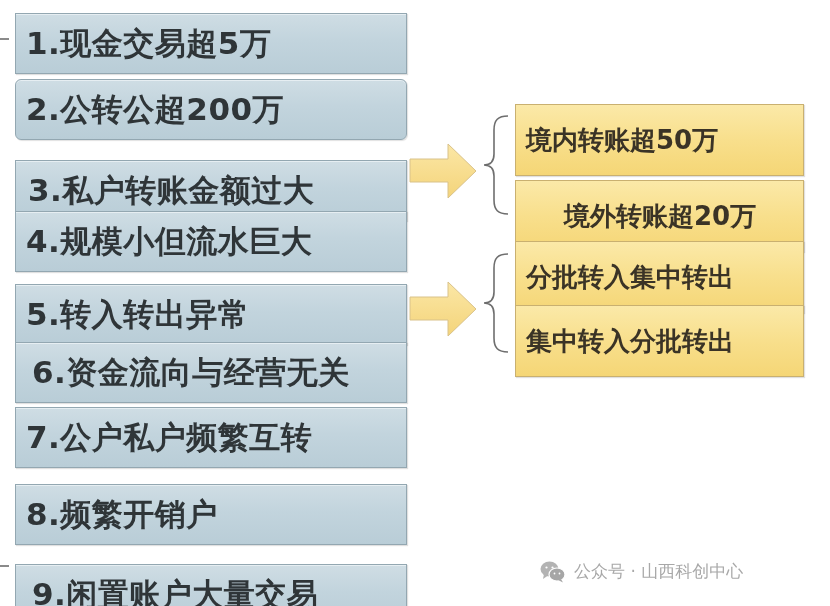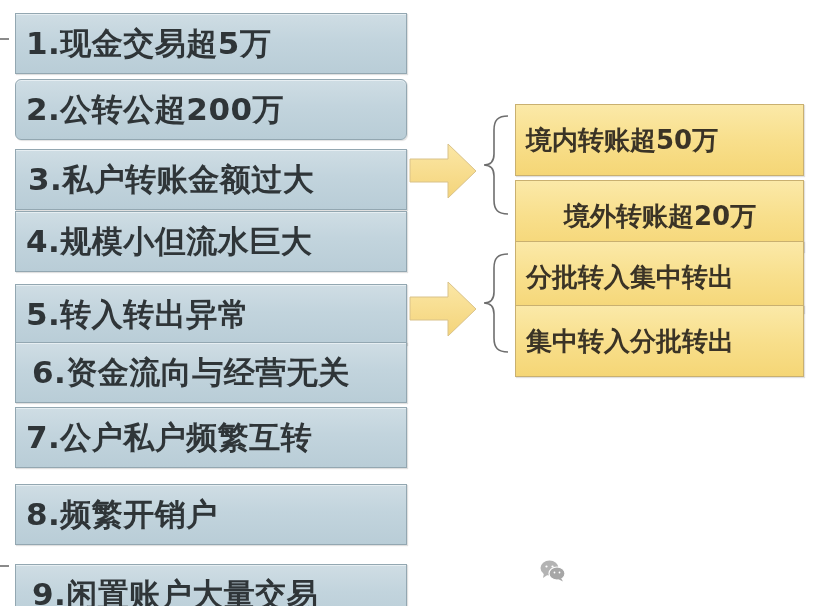--- a/index.html
+++ b/index.html
@@ -28,21 +28,21 @@
 
 <div class="stub" style="top:38px;"></div>
 <div class="stub" style="top:565px;"></div>
 
 <div class="item" style="top:13px;">
     <span>1.现金交易超5万</span>
   </div>
 <div class="item" style="top:79px;border-radius:6px;">
     <span>2.公转公超200万</span>
   </div>
-<div class="item" style="top:149px;padding-left:12px;">
+<div class="item" style="top:160px;padding-left:12px;">
     <span>3.私户转账金额过大</span>
   </div>
 <div class="item" style="top:211px;">
     <span>4.规模小但流水巨大</span>
   </div>
 <div class="item" style="top:284px;">
     <span>5.转入转出异常</span>
   </div>
 <div class="item" style="top:342px;padding-left:16px;">
     <span>6.资金流向与经营无关</span>
@@ -103,13 +103,14 @@
   <svg width="26" height="22" viewBox="0 0 26 22">
     <ellipse cx="9.5" cy="8" rx="9" ry="7.5" fill="#b3b3b3"></ellipse>
     <polygon points="4,13 3,18 8,14.5" fill="#b3b3b3"></polygon>
     <ellipse cx="17" cy="13.5" rx="8" ry="6.5" fill="#a6a6a6" stroke="#ffffff" stroke-width="1.2"></ellipse>
     <polygon points="21,18 23,21.5 18,19" fill="#a6a6a6"></polygon>
     <circle cx="6.5" cy="6.5" r="1.1" fill="#fff"></circle>
       <circle cx="12.5" cy="6.5" r="1.1" fill="#fff"></circle>
     <circle cx="14.5" cy="12.5" r="0.9" fill="#fff"></circle>
       <circle cx="19.5" cy="12.5" r="0.9" fill="#fff"></circle>
   </svg>
+  <span>公众号 · 山西科创中心</span>
 </div>
 
 </body></html>

